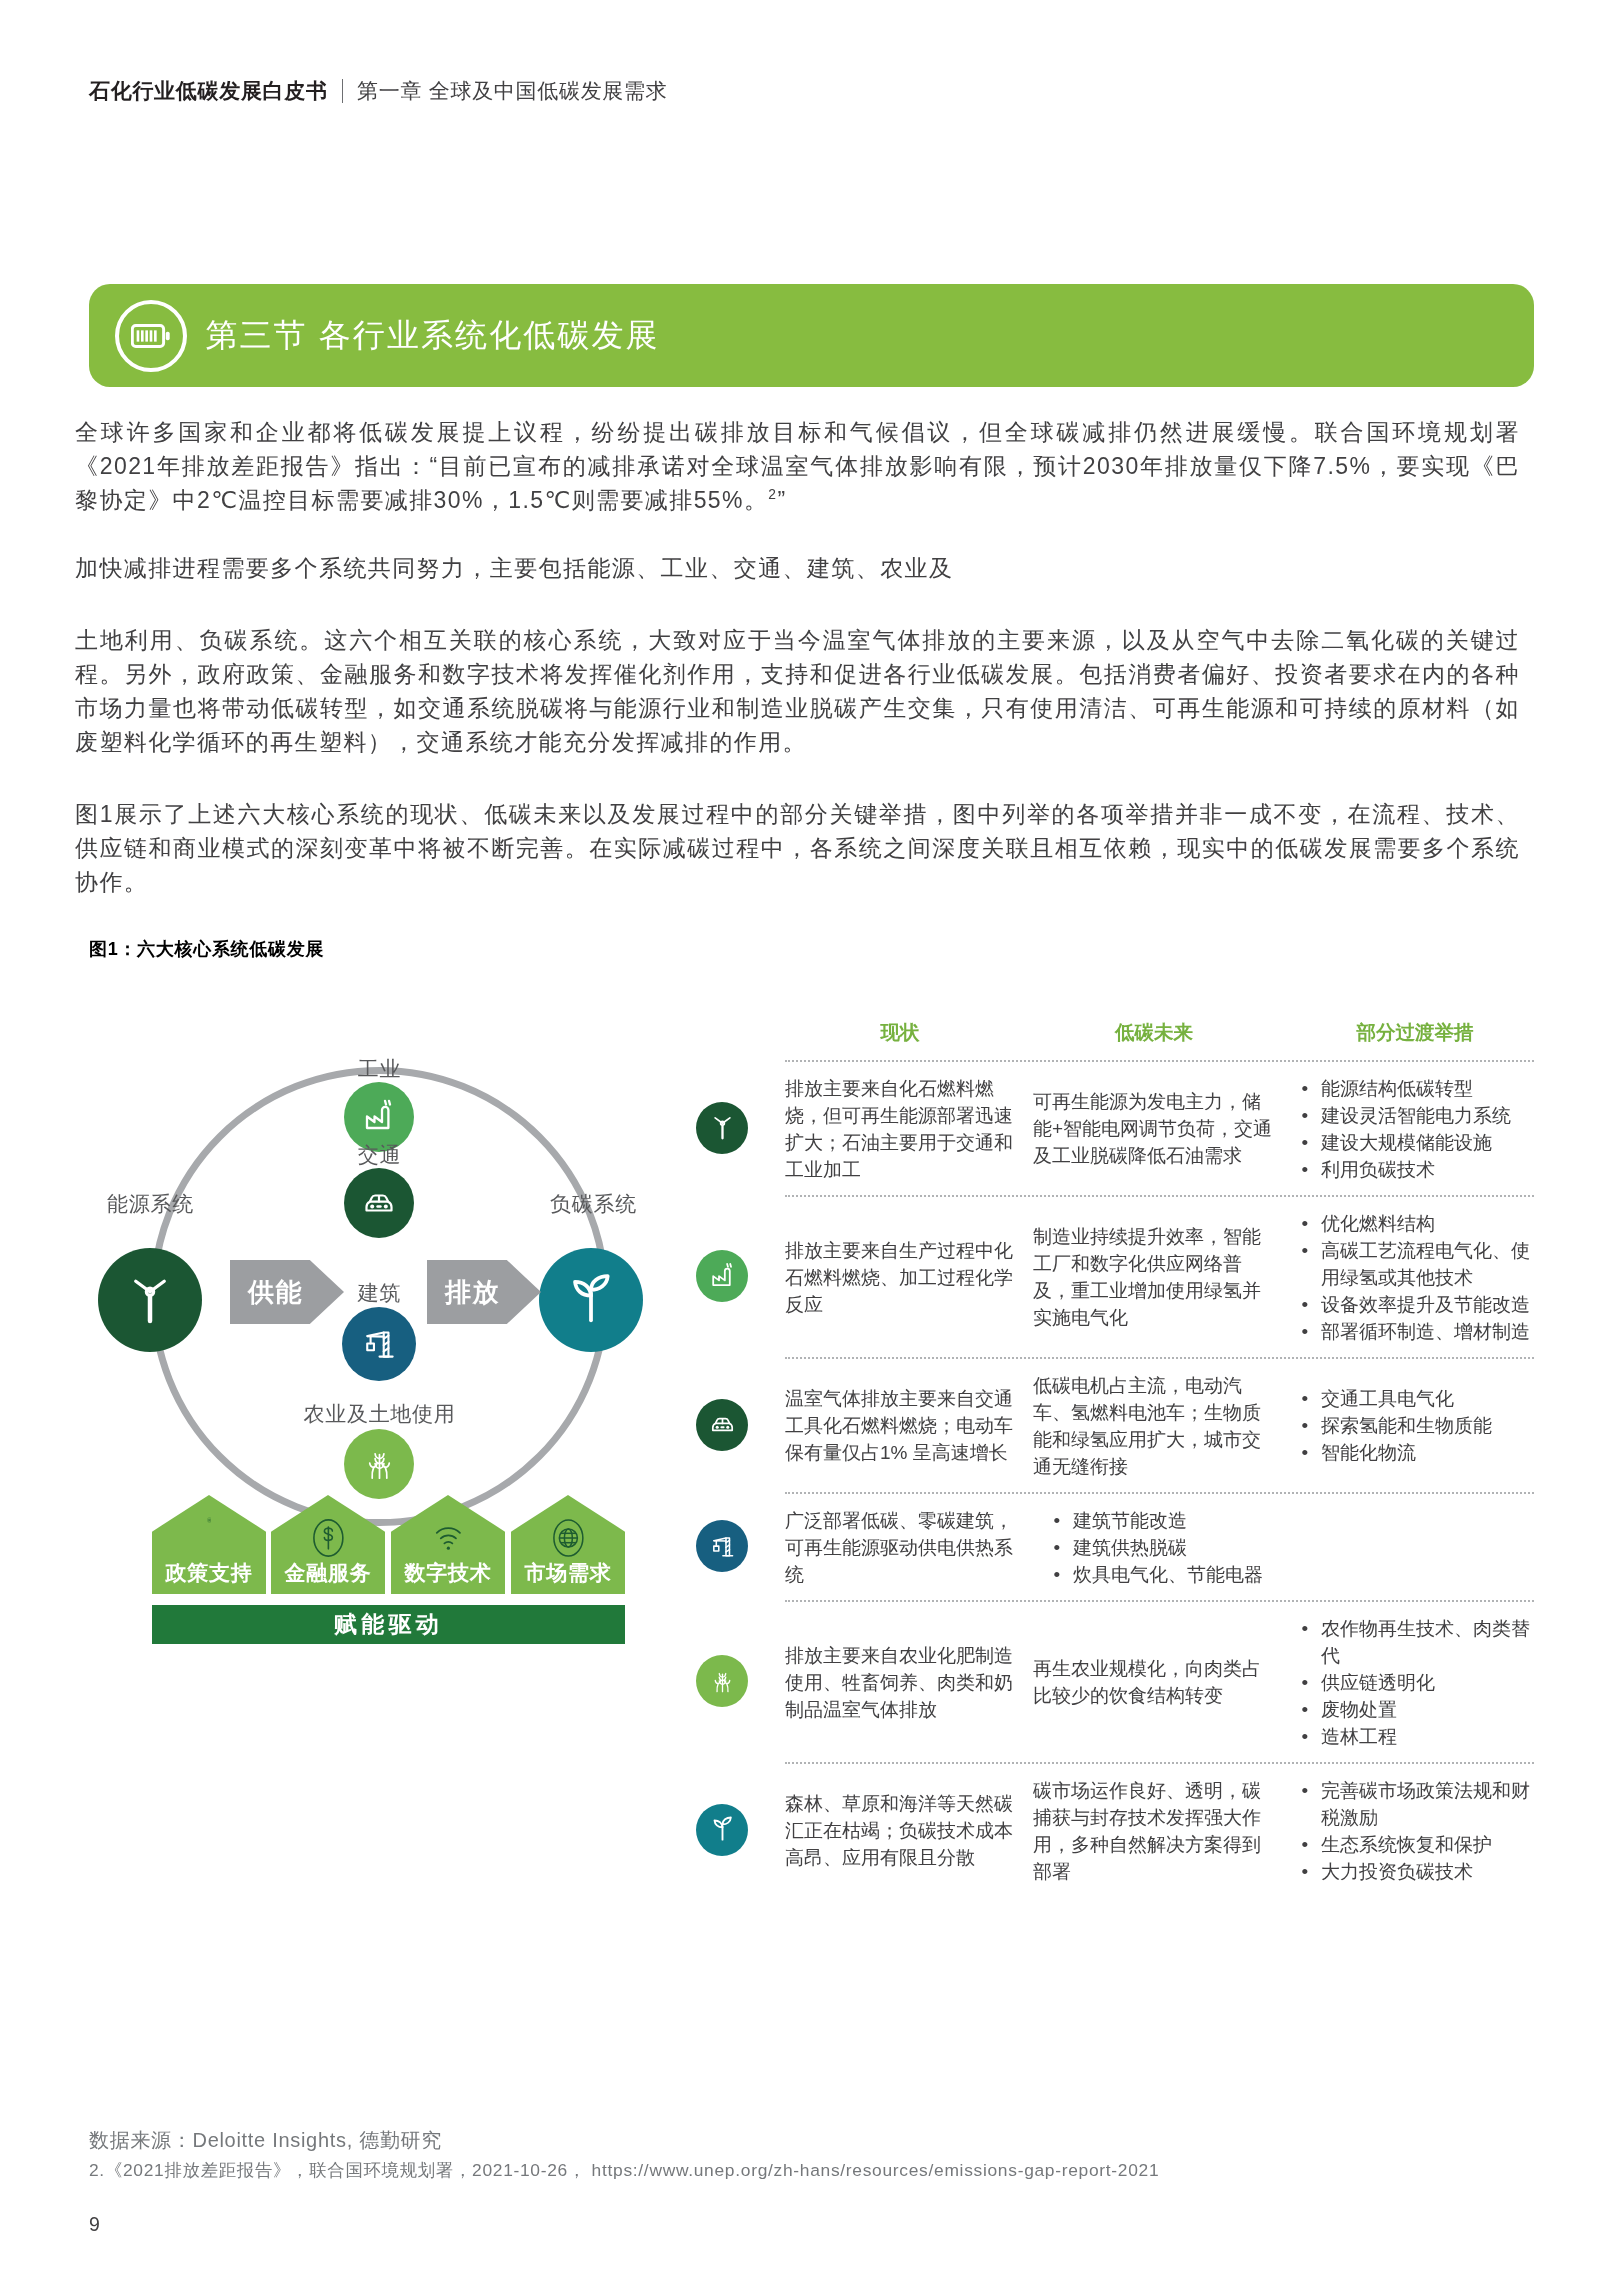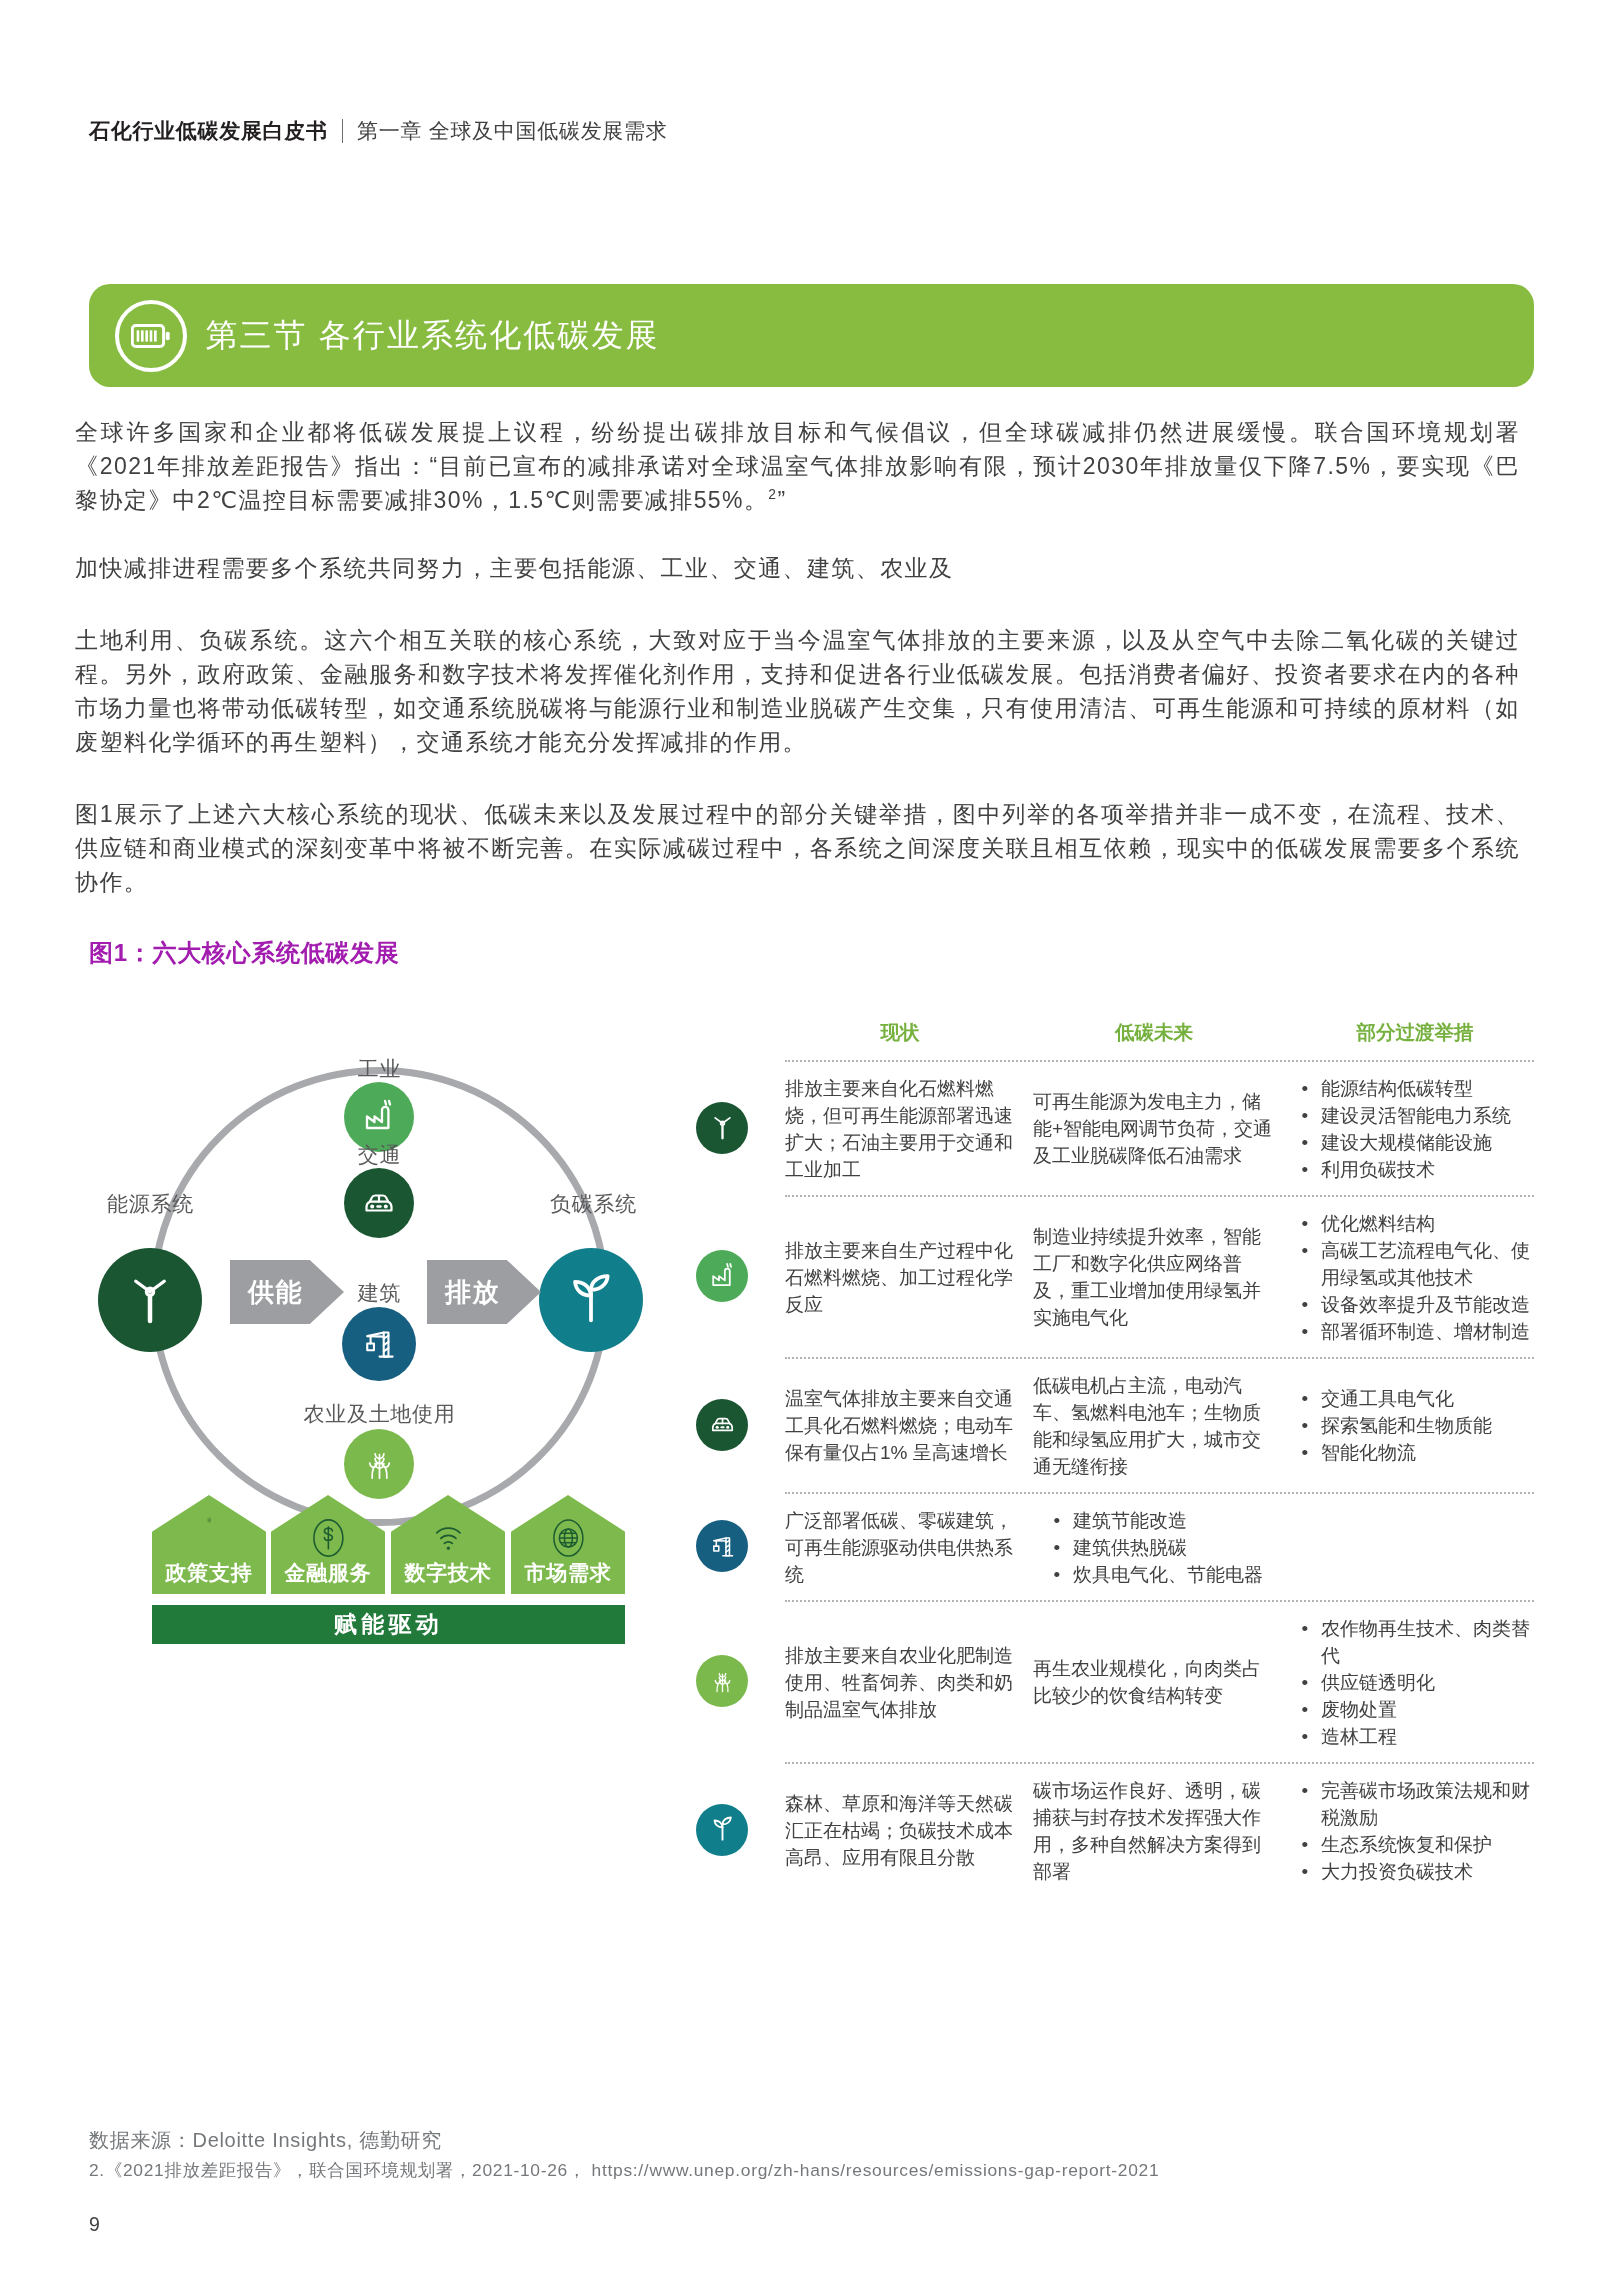--- a/index.html
+++ b/index.html
@@ -2,41 +2,41 @@
 <html style="font-size:11px"><head>
 <meta charset="utf-8">
 <style>
   html,body { margin:0; padding:0; background:#e8e8e8; }
   .page {
     position:relative; width:1623px; height:2295px; background:#ffffff;
     font-family:"Liberation Sans","DejaVu Sans",sans-serif; color:#414042;
     overflow:hidden; margin:0 auto;
   }
   
-  .doc-header { position:absolute; left:89px; top:77px; display:flex; align-items:center; gap:14px; font-size:21px;margin-top:40px; }
+  .doc-header { position:absolute; left:89px; top:77px; display:flex; align-items:center; gap:14px; font-size:21px; }
   .doc-header .t1 { font-weight:bold; color:#231f20; letter-spacing:0.7px; }
   .doc-header .vbar { width:1.4px; height:24px; background:#6d6e71; }
   .doc-header .t2 { color:#414042; letter-spacing:0.7px; }
 
   
   .banner { position:absolute; left:89px; top:284px; width:1445px; height:103px; background:#87bc40;
             border-radius:21px; display:flex; align-items:center; }
   .banner-icon { width:72px; height:72px; border:4.2px solid #fff; border-radius:50%; margin-left:26.4px;
                  display:flex; align-items:center; justify-content:center; box-sizing:border-box; flex:none; }
   .banner-title { color:#ffffff; font-size:32px; margin-left:18px; letter-spacing:2.1px; }
 
   
   .cols { position:absolute; left:75px; top:415px; width:1445px; display:flex; gap:38px;flex-direction:column; }
   .col { flex:1; font-size:23px; line-height:34px; text-align:justify; color:#414042; letter-spacing:1.4px; }
   .col p { margin:0; }
   .col p + p { margin-top:34px; }
   sup { font-size:0.6em; vertical-align:super; line-height:0; }
 
   
-  .fig-title { position:absolute; left:89px; top:937px; font-size:24px; font-weight:bold; color:#a21caf; letter-spacing:0.7px; }
+  .fig-title { position:absolute; left:89px; top:937px; font-size:18px; font-weight:bold; color:#000000; letter-spacing:0.7px; }
   .figure { position:absolute; left:89px; top:1008px; width:1445px; display:flex; }
 
   
   .diagram { position:relative; width:607px; height:661px; flex:none; }
   .ring { position:absolute; left:61px; top:59px; width:459px; height:459px; border:7.7px solid #a7a9ac;
           border-radius:50%; box-sizing:border-box; }
   .node { position:absolute; border-radius:50%; display:flex; align-items:center; justify-content:center; color:#fff; }
   .node svg { display:block; }
   .dlabel { position:absolute; font-size:21px; color:#58595b; text-align:center; letter-spacing:0.7px; }
   .darrow { position:absolute; top:252px; width:114px; height:64px; background:#9c9ea1; color:#fff; font-size:26px;

